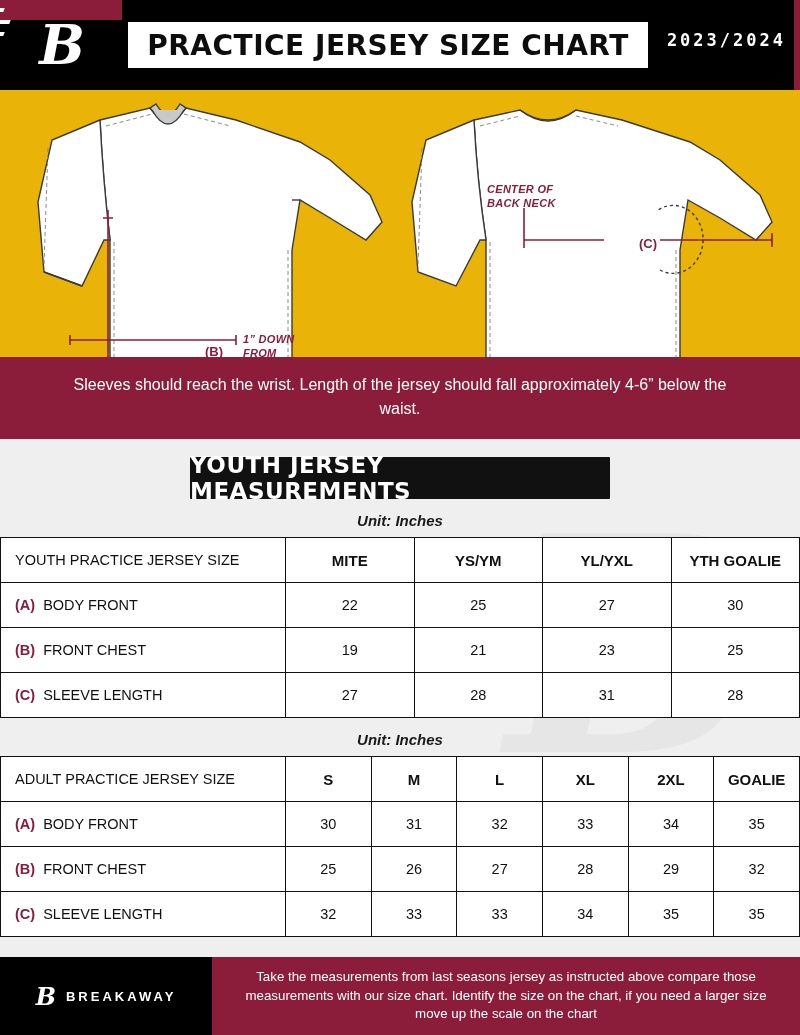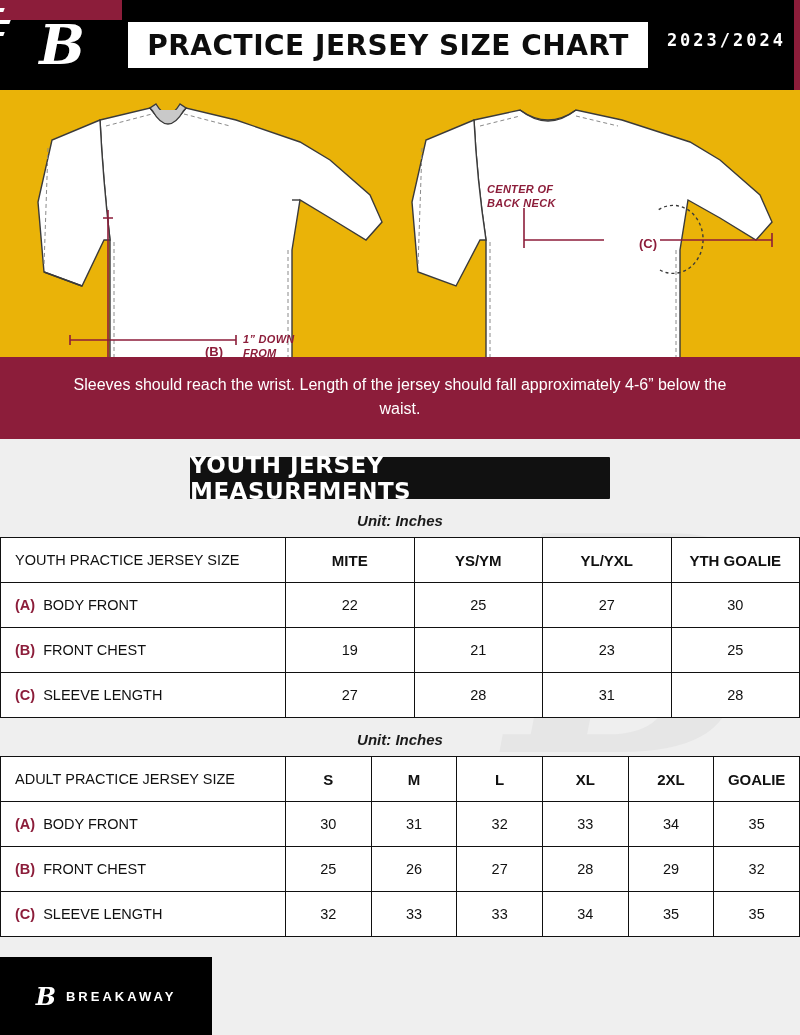--- a/index.html
+++ b/index.html
@@ -409,15 +409,16 @@
         </tbody>
       </table>
     </div>
   </div>
 
   <div class="footer">
     <div class="footer-brand">
       <div class="footer-logo">B</div>
       <div class="footer-word">BREAKAWAY</div>
     </div>
+    <div class="footer-text">Take the measurements from last seasons jersey as instructed above compare those measurements  with our size chart. Identify the size on the chart, if you need a larger size move up the scale on the chart</div>
   </div>
 
 </div>
 
 </body></html>

